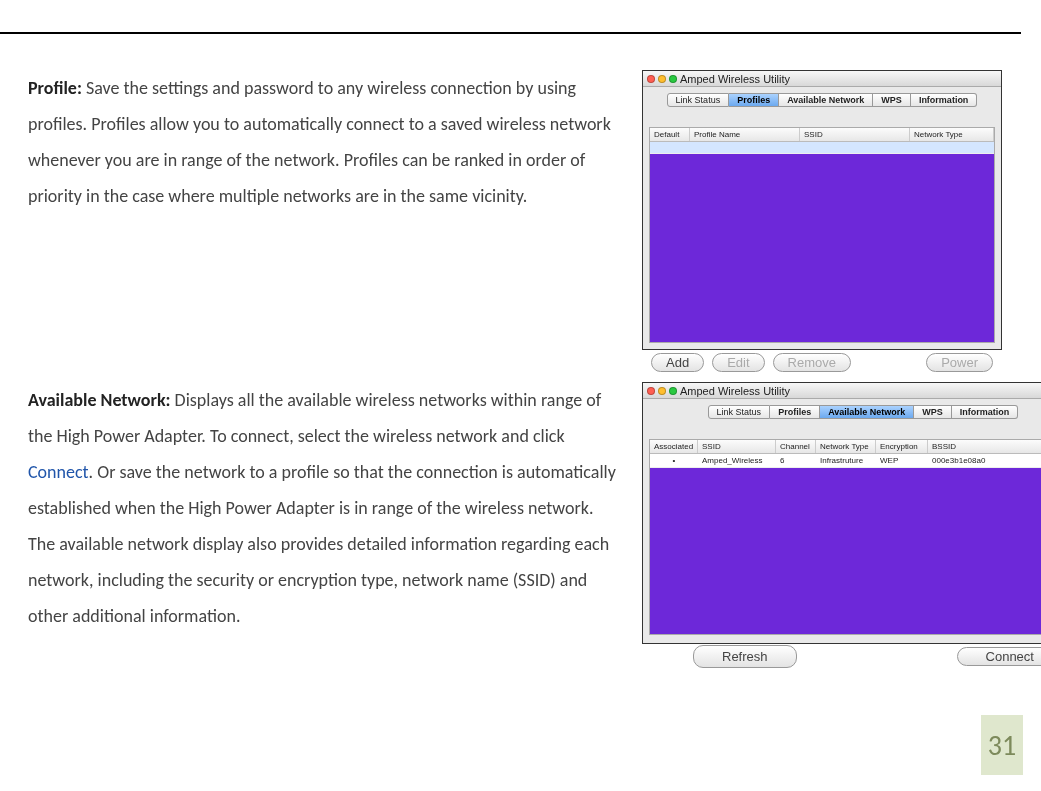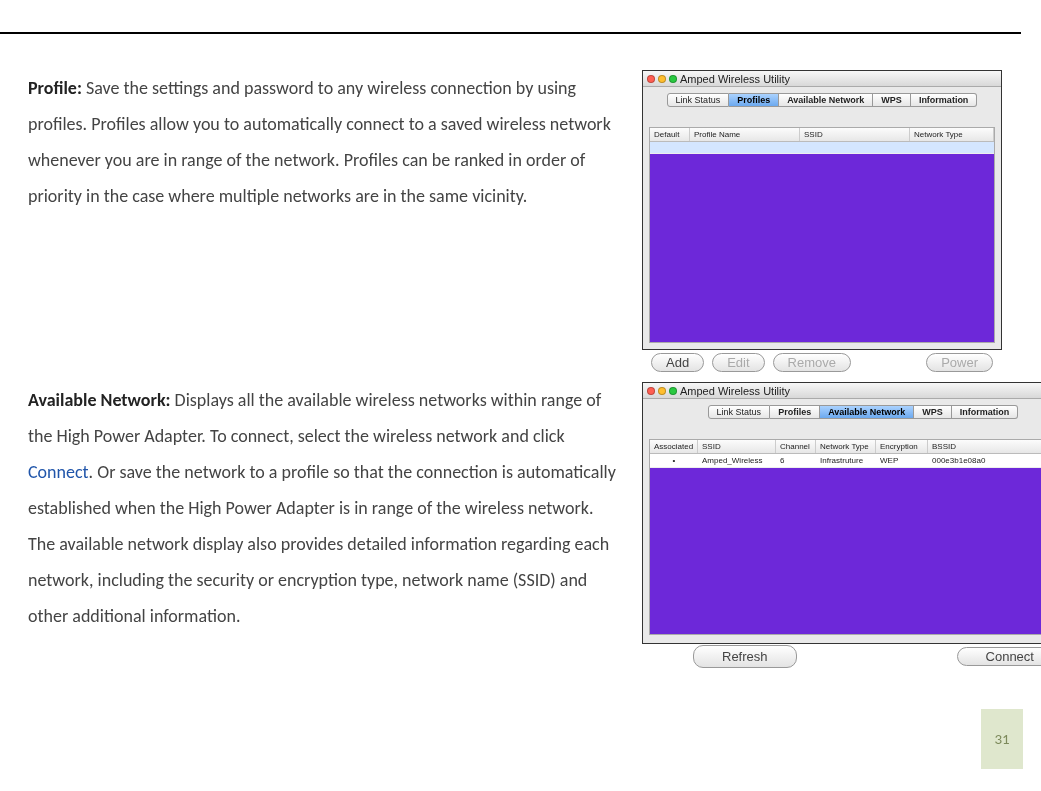--- a/index.html
+++ b/index.html
@@ -105,26 +105,26 @@
     border:1px solid #999; border-radius:10px;
     background:linear-gradient(#fff,#e3e3e3);
     font-size:13px; padding:1px 14px; color:#444;
   }
   .pill.disabled{color:#aaa;}
   .spacer{flex:1;}
   
   .pagenum {
     position:absolute;
     right:18px;
-    bottom:22px;
+    bottom:16px;
     width:42px; height:60px;
     background:#dfe7cd;
     display:flex; align-items:center; justify-content:center;
     color:#7d8a5b;
-    font-size:15px;
+    font-size:28px;
   }
 </style>
 </head>
 <body>
 
 <div class="header">
 </div>
 
 <div class="content">
 

